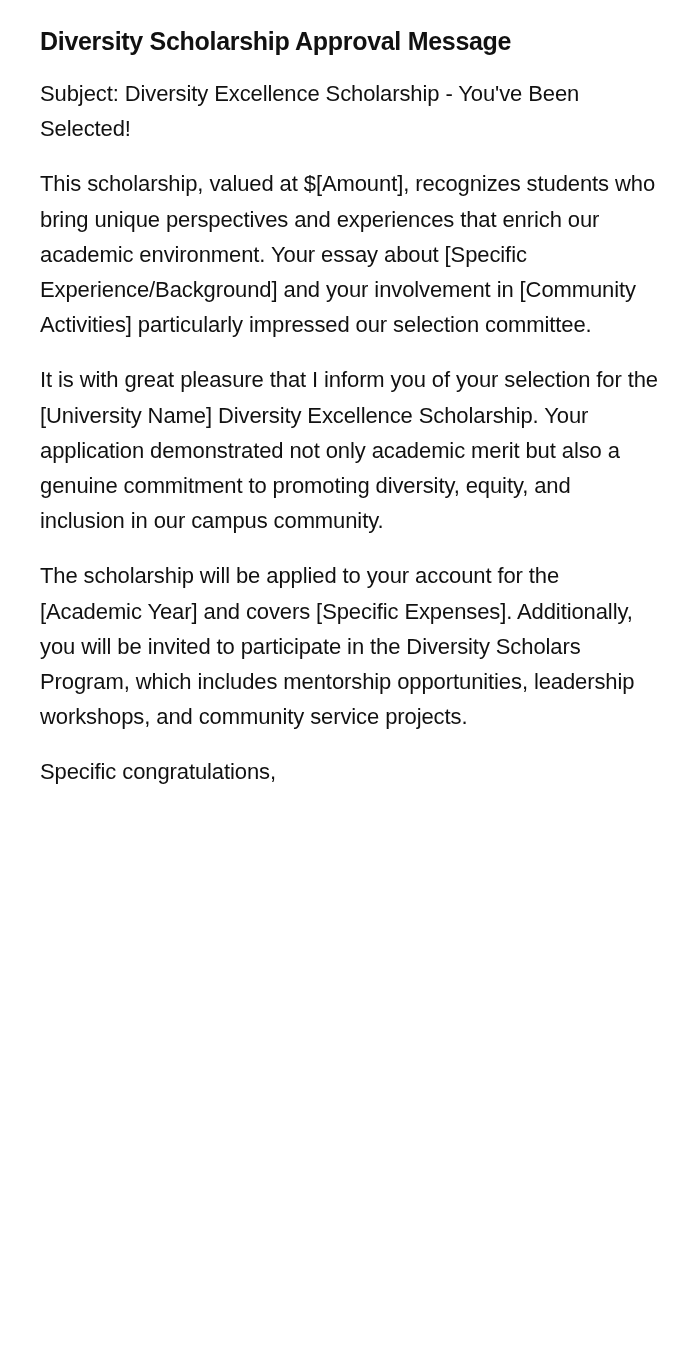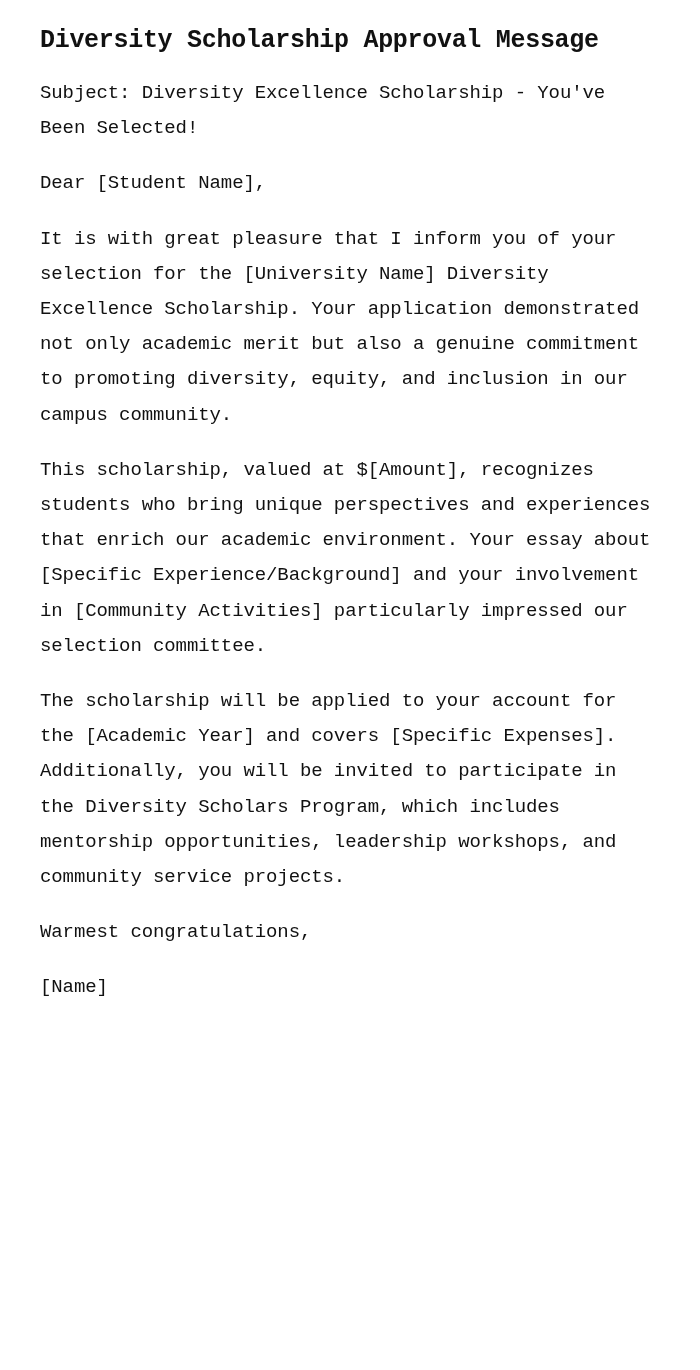--- a/index.html
+++ b/index.html
@@ -1,40 +1,38 @@
 <!DOCTYPE html>
 <html><head>
 <meta charset="utf-8">
 <style>
   html, body { margin: 0; padding: 0; background: #ffffff; }
   body { width: 700px; height: 1370px; overflow: hidden; }
   .page {
     padding: 22px 40px 0 40px;
     color: #111111;
-    font-family: Liberation Mono, monospace;
+    font-family: Liberation Sans, sans-serif;
   }
   .title {
     font-size: 25px;
     font-weight: bold;
     margin: 0 0 12px 0;
     line-height: 38px;
     letter-spacing: -0.3px;
   }
   .para {
-    font-size: 19px;
+    font-size: 22px;
     line-height: 35.2px;
     margin: 16px 0 20px 0;
     letter-spacing: -0.1px;
   }
 </style>
 </head>
 <body>
 
 <div class="page">
   <h1 class="title">Diversity Scholarship Approval Message</h1>
   <p class="para">Subject: Diversity Excellence Scholarship - You've Been Selected!</p>
-  <p class="para">Dear [Student Name],</p>
+  <p class="para">This scholarship, valued at $[Amount], recognizes students who bring unique perspectives and experiences that enrich our academic environment. Your essay about [Specific Experience/Background] and your involvement in [Community Activities] particularly impressed our selection committee.</p>
   <p class="para">It is with great pleasure that I inform you of your selection for the [University Name] Diversity Excellence Scholarship. Your application demonstrated not only academic merit but also a genuine commitment to promoting diversity, equity, and inclusion in our campus community.</p>
-  <p class="para">This scholarship, valued at $[Amount], recognizes students who bring unique perspectives and experiences that enrich our academic environment. Your essay about [Specific Experience/Background] and your involvement in [Community Activities] particularly impressed our selection committee.</p>
   <p class="para">The scholarship will be applied to your account for the [Academic Year] and covers [Specific Expenses]. Additionally, you will be invited to participate in the Diversity Scholars Program, which includes mentorship opportunities, leadership workshops, and community service projects.</p>
-  <p class="para">Warmest congratulations,</p>
-  <p class="para">[Name]</p>
+  <p class="para">Specific congratulations,</p>
 </div>
 
 </body></html>

